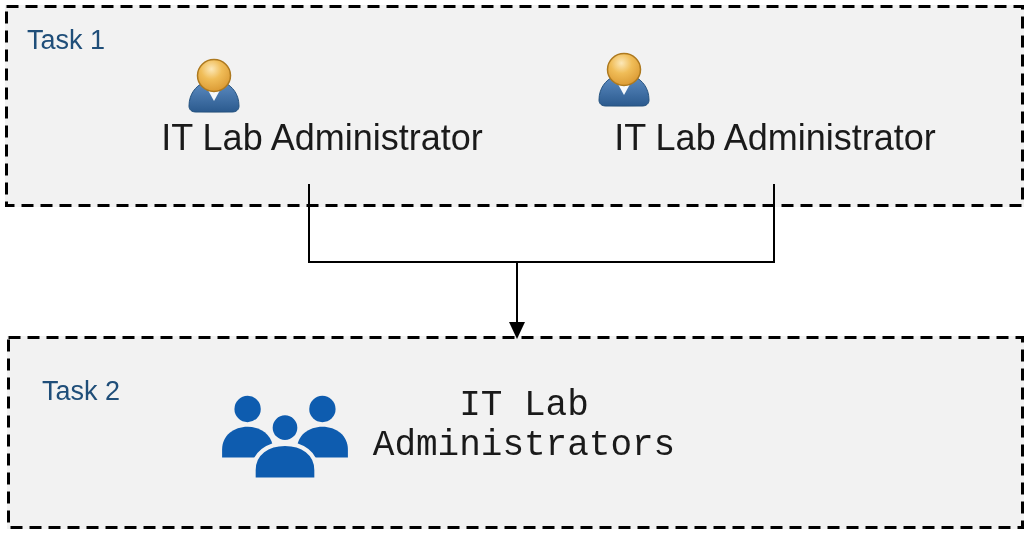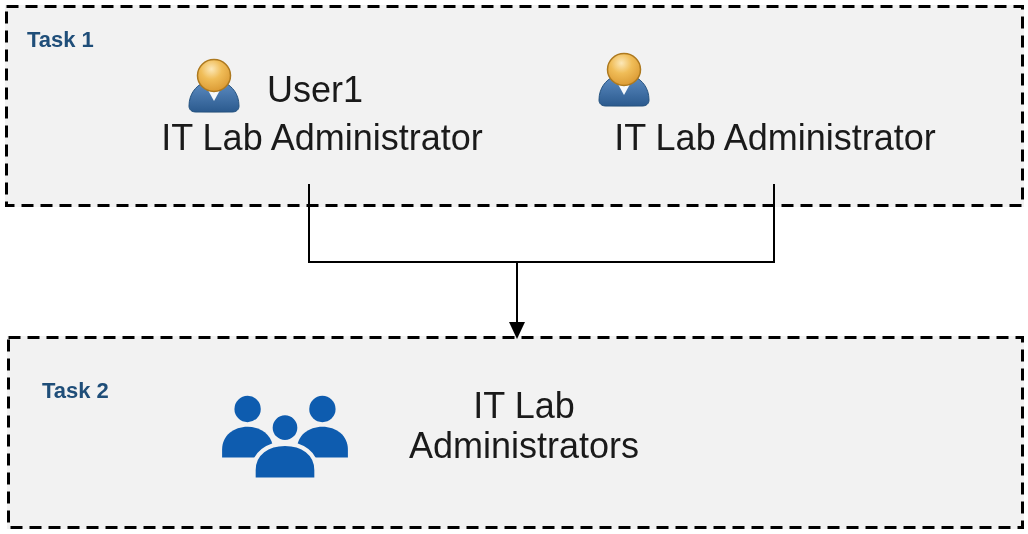--- a/index.html
+++ b/index.html
@@ -18,22 +18,22 @@
   .box1 { left: 5px; top: 5px; width: 1019px; height: 202px; }
   .box2 { left: 7px; top: 336px; width: 1017px; height: 193px; }
   svg.overlay {
     position: absolute;
     left: 0; top: 0;
     width: 1028px; height: 534px;
     pointer-events: none;
   }
   .task-label {
     position: absolute;
-    font-size: 22px;
-    font-weight: bold;
+    font-size: 27px;
+    font-weight: normal;
     color: #1f4e79;
     line-height: 44px;
     white-space: nowrap;
   }
   .label1 { left: 27px; top: 18px; }
   .label2 { left: 42px; top: 369px; text-align: center; }
   .person-icon {
     position: absolute;
     width: 58px; height: 58px;
   }
@@ -58,20 +58,21 @@
   }
   .group-name {
     position: absolute;
     left: 524px; top: 386px;
     transform: translateX(-50%);
     font-size: 36px;
     color: #1a1a1a;
     line-height: 40px;
     text-align: center;
     white-space: nowrap;
+    font-family: Liberation Mono, monospace;
   }
 </style>
 </head>
 <body>
 
 <div class="canvas">
 
   <div class="task-box box1"></div>
   <div class="task-box box2"></div>
 
@@ -95,21 +96,20 @@
       <linearGradient id="bodyG" x1="0" y1="0" x2="0" y2="1">
         <stop offset="0%" stop-color="#5b8ac0"></stop>
         <stop offset="100%" stop-color="#2b5a8e"></stop>
       </linearGradient>
     </defs>
     <ellipse cx="29" cy="52" rx="25" ry="5" fill="#dcdcdc"></ellipse>
     <path d="M4,50 c0,-12 7,-20 14,-23 l11,13 11,-13 c7,3 14,11 14,23 c0,4 -3,6 -7,6 l-36,0 c-4,0 -7,-2 -7,-6 z" fill="url(#bodyG)" stroke="#24527f" stroke-width="1"></path>
     <path d="M19,27 L29,45 L39,27 z" fill="#f5f8fb"></path>
     <ellipse cx="29" cy="19.5" rx="16.5" ry="16" fill="url(#headG)" stroke="#ad791f" stroke-width="1.5"></ellipse>
   </svg>
-  <div class="name-text name1">User1</div>
   <div class="role-text role1">IT Lab Administrator</div>
 
   <svg class="person-icon icon2" viewBox="0 0 58 58">
     <ellipse cx="29" cy="52" rx="25" ry="5" fill="#dcdcdc"></ellipse>
     <path d="M4,50 c0,-12 7,-20 14,-23 l11,13 11,-13 c7,3 14,11 14,23 c0,4 -3,6 -7,6 l-36,0 c-4,0 -7,-2 -7,-6 z" fill="url(#bodyG)" stroke="#24527f" stroke-width="1"></path>
     <path d="M19,27 L29,45 L39,27 z" fill="#f5f8fb"></path>
     <ellipse cx="29" cy="19.5" rx="16.5" ry="16" fill="url(#headG)" stroke="#ad791f" stroke-width="1.5"></ellipse>
   </svg>
   <div class="role-text role2">IT Lab Administrator</div>
 

